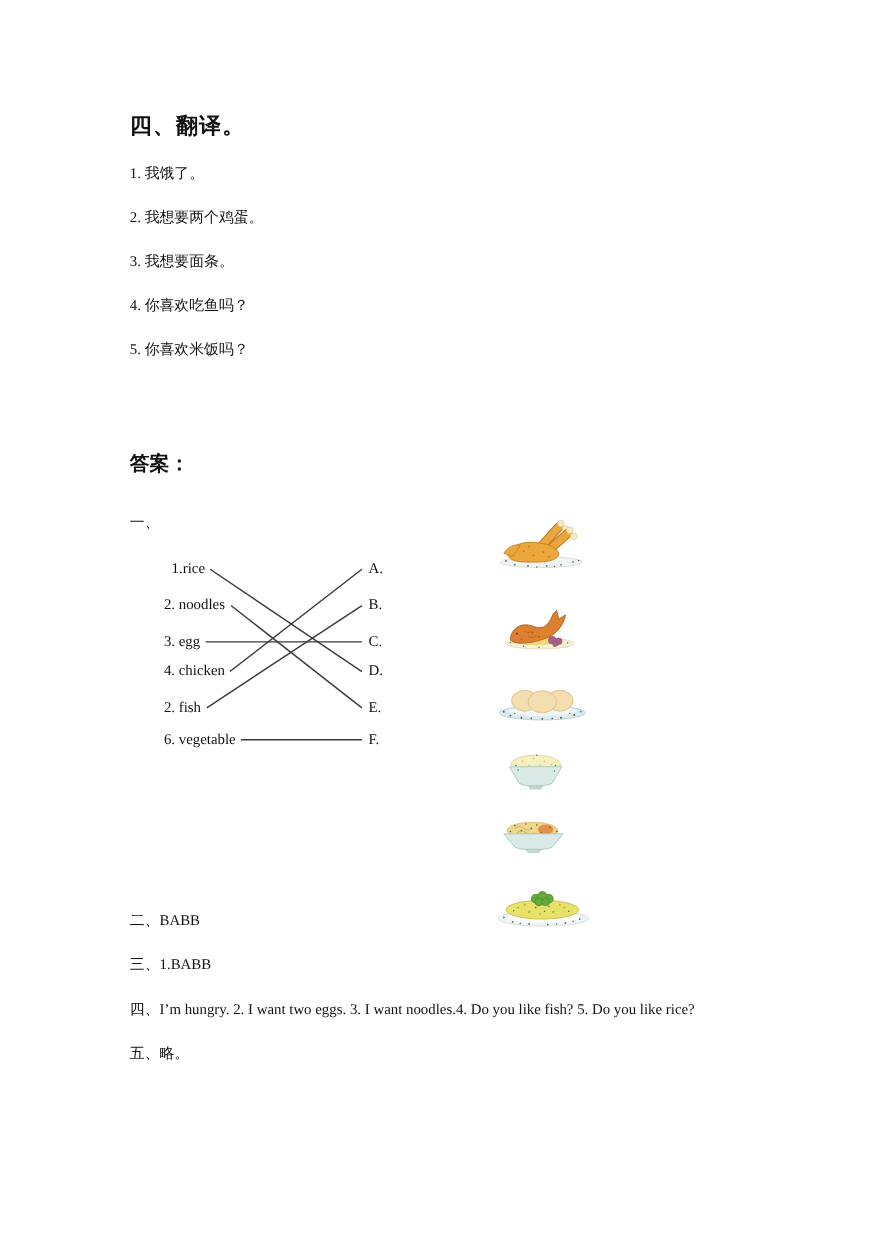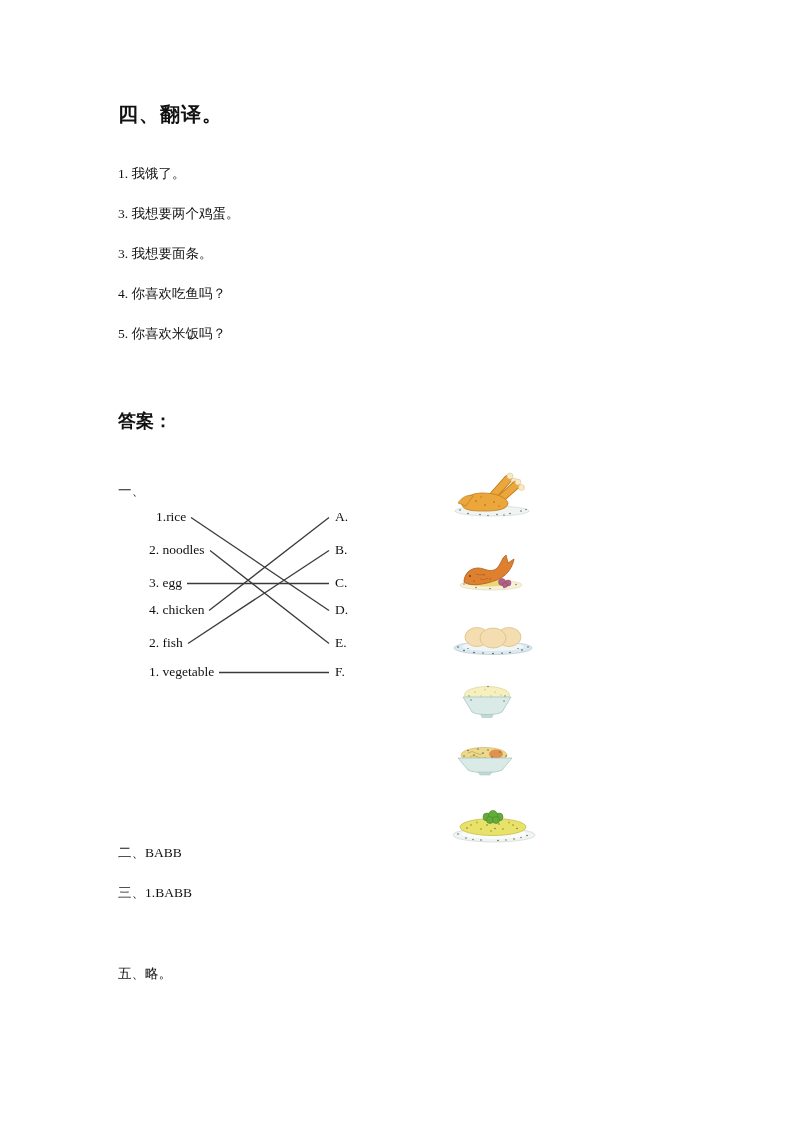--- a/index.html
+++ b/index.html
@@ -4,41 +4,41 @@
 <style>
   html,body{margin:0;padding:0;background:#ffffff;}
   .page{position:relative;width:793px;height:1122px;background:#fff;
         font-family:"Liberation Serif", serif;color:#111;overflow:hidden;border-radius:19px;}
   .h-big{position:absolute;left:118px;top:101px;margin:0;font-size:20px;font-weight:bold;
          font-family:"Liberation Sans", sans-serif;letter-spacing:1px;}
   .h-mid{position:absolute;left:118px;margin:0;font-size:18px;font-weight:bold;
          font-family:"Liberation Sans", sans-serif;}
   .h-five{top:357px;letter-spacing:.2px;}
   .h-answers{top:409px;}
-  .body-text{position:absolute;left:118px;font-size:13.5px;line-height:1.2;white-space:nowrap;margin-top:16px;}
+  .body-text{position:absolute;left:118px;font-size:13.5px;line-height:1.2;white-space:nowrap;}
   .t1{top:150px}.t2{top:190px}.t3{top:230px}.t4{top:270px}.t5{top:310px}
   .p-one{top:467px}.p-two{top:829px}.p-three{top:869px}.p-four{top:910px}.p-five{top:950px}
   .matching{position:absolute;left:127px;top:500px;width:420px;height:200px;}
   .mleft,.mright{position:absolute;font-size:13.5px;line-height:15px;white-space:nowrap;}
   .r1{top:9px}.r2{top:42px}.r3{top:75px}.r4{top:102px}.r5{top:135px}.r6{top:164px}
   .mleft{left:22px}.mleft.r1{left:29px}
   .mright{left:208px}
   .lines{position:absolute;left:0;top:0;width:420px;height:200px;pointer-events:none;}
   .food{position:absolute;}
   .food svg{display:block;width:100%;height:100%;}
 </style>
 </head>
 <body>
 
 <div class="page">
 
   <h1 class="h-big">四、翻译。</h1>
 
   <div class="body-text t1">1. 我饿了。</div>
-  <div class="body-text t2">3. 我想要两个鸡蛋。</div>
+  <div class="body-text t2">2. 我想要两个鸡蛋。</div>
   <div class="body-text t3">3. 我想要面条。</div>
   <div class="body-text t4">4. 你喜欢吃鱼吗？</div>
   <div class="body-text t5">5. 你喜欢米饭吗？</div>
 
 
   <h2 class="h-mid h-answers">答案：</h2>
 
   <div class="body-text p-one">一、</div>
 
   <div class="matching">
@@ -48,21 +48,21 @@
         <line x1="60" y1="83.5" x2="202" y2="83.5" stroke="#3a3a3a" stroke-width="1.3"></line>
         <line x1="82" y1="110.5" x2="202" y2="17.5" stroke="#3a3a3a" stroke-width="1.3"></line>
         <line x1="61" y1="143.5" x2="202" y2="50.5" stroke="#3a3a3a" stroke-width="1.3"></line>
         <line x1="92" y1="172.5" x2="202" y2="172.5" stroke="#3a3a3a" stroke-width="1.3"></line>
       </svg>
     <span class="mleft r1">1.rice</span>
     <span class="mleft r2">2. noodles</span>
     <span class="mleft r3">3. egg</span>
     <span class="mleft r4">4. chicken</span>
     <span class="mleft r5">2. fish</span>
-    <span class="mleft r6">1. vegetable</span>
+    <span class="mleft r6">6. vegetable</span>
     <span class="mright r1">A.</span>
     <span class="mright r2">B.</span>
     <span class="mright r3">C.</span>
     <span class="mright r4">D.</span>
     <span class="mright r5">E.</span>
     <span class="mright r6">F.</span>
   </div>
 
   <div class="food" style="left:452px;top:471px;width:80px;height:46px">
     <svg viewBox="0 0 80 46">
@@ -227,15 +227,16 @@
           <circle cx="48" cy="13" r="4"></circle>
           <circle cx="42" cy="11" r="4.5"></circle>
         <circle cx="39" cy="16" r="3.5"></circle>
           <circle cx="45" cy="16" r="3.5"></circle>
       </g>
     </svg>
   </div>
 
   <div class="body-text p-two">二、BABB</div>
   <div class="body-text p-three">三、1.BABB</div>
+  <div class="body-text p-four">四、I’m hungry. 2. I want two eggs. 3. I want noodles.4. Do you like fish? 5. Do you like rice?</div>
   <div class="body-text p-five">五、略。</div>
 
 </div>
 
 </body></html>

